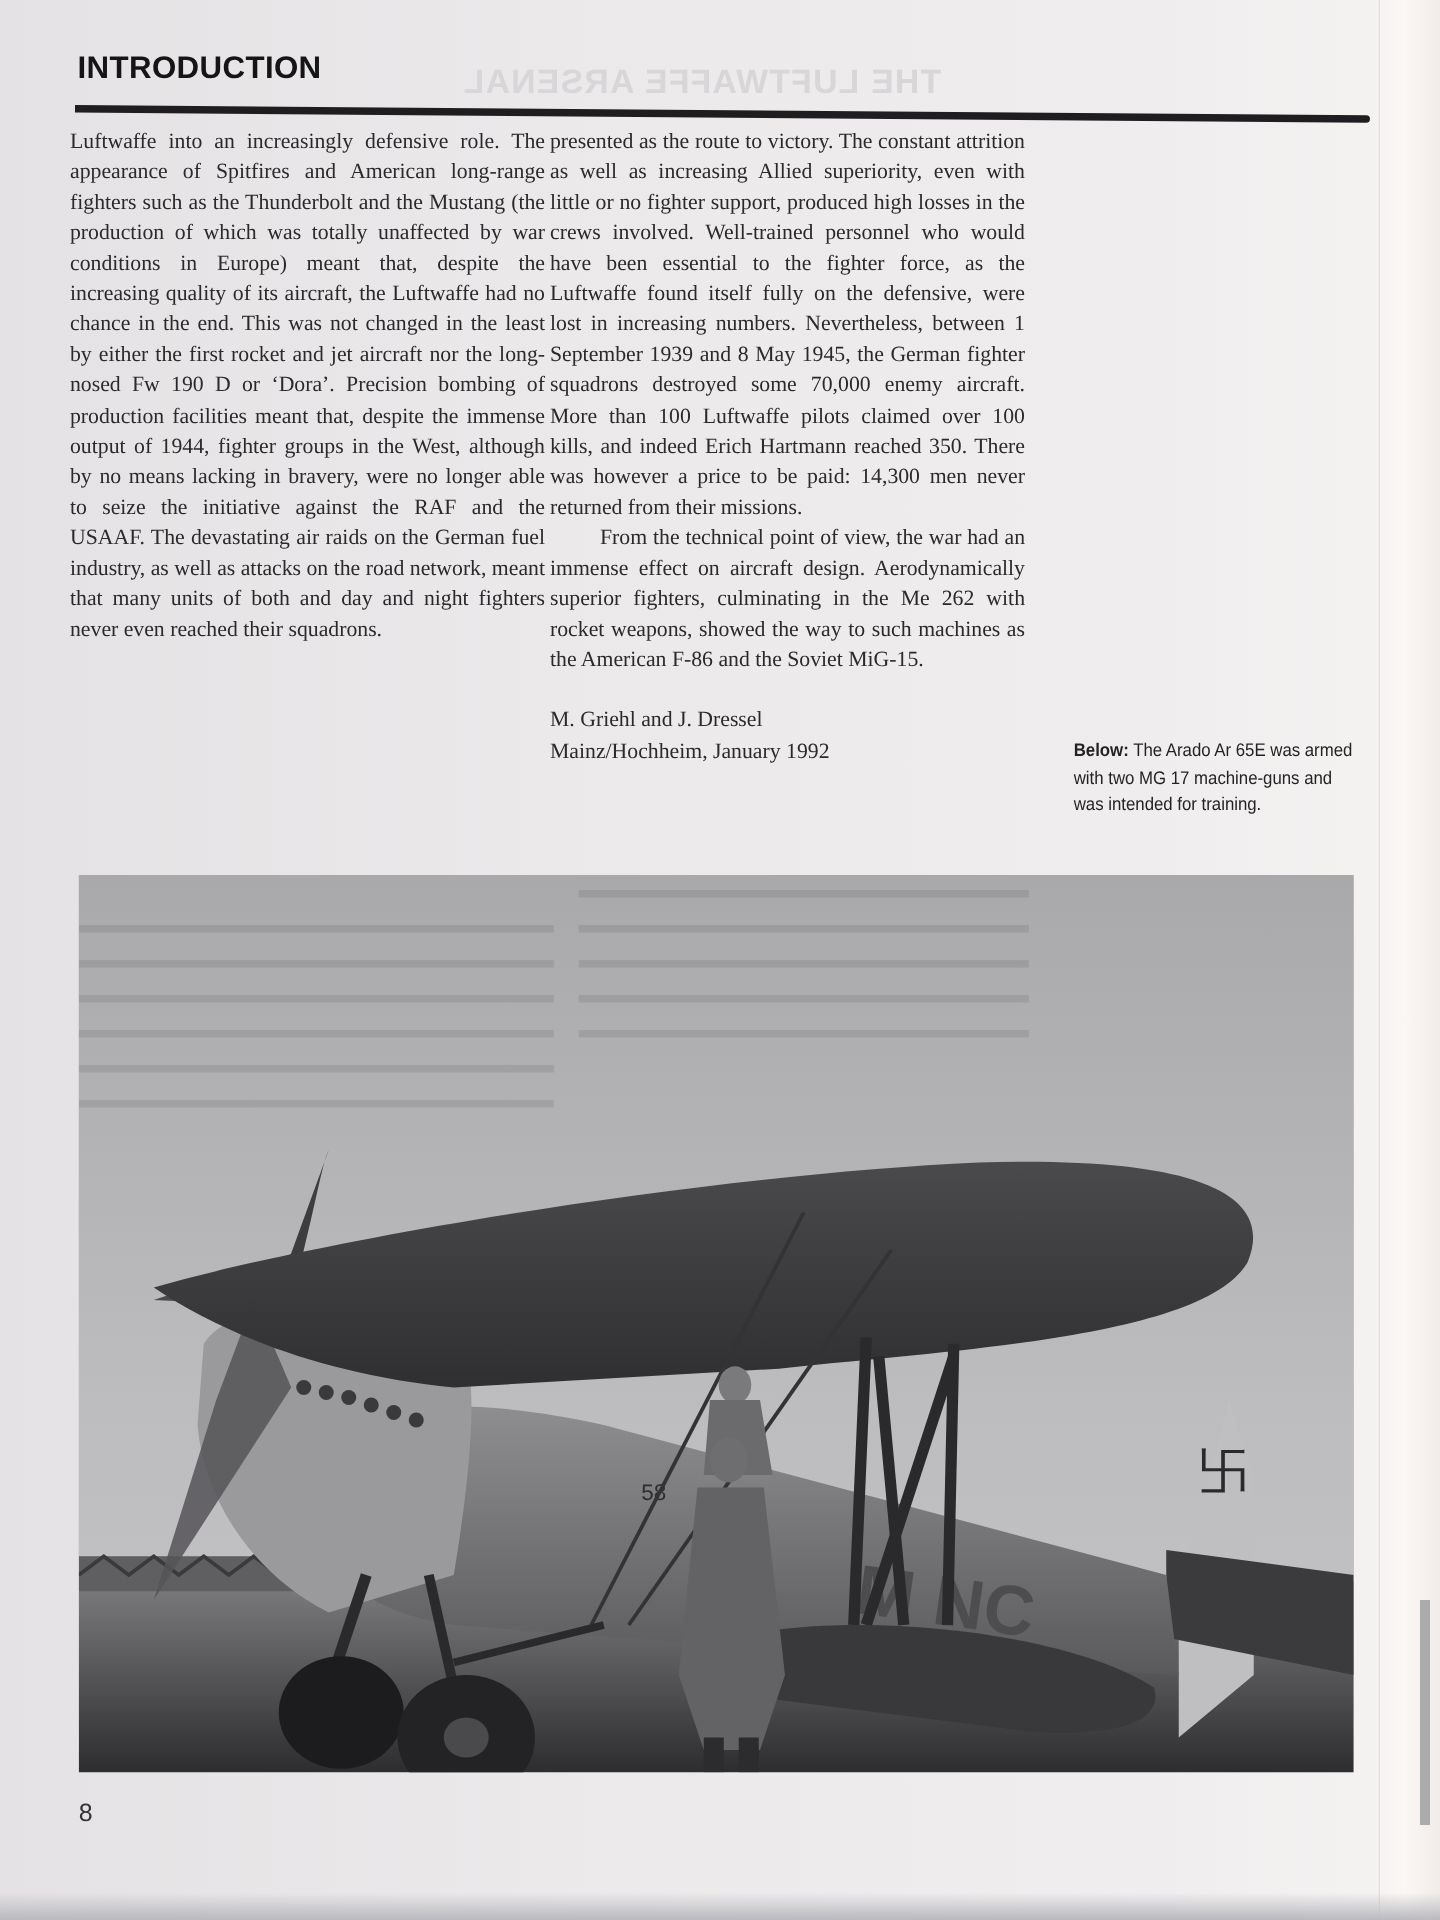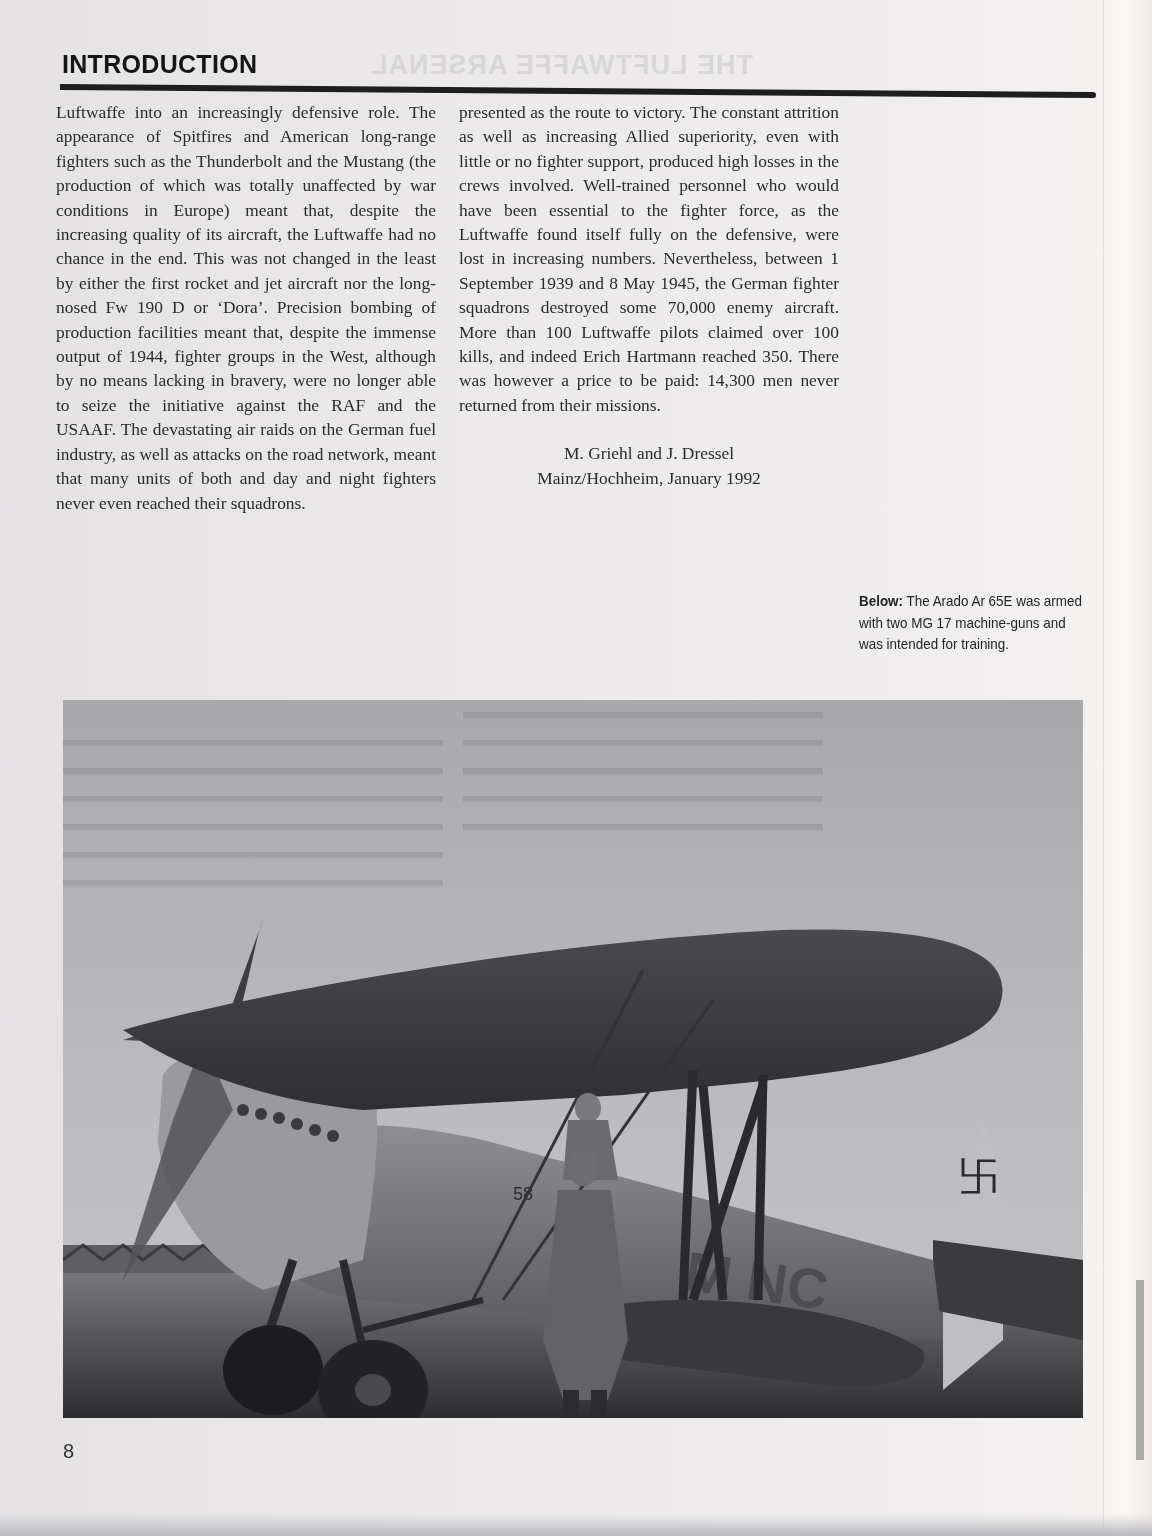--- a/index.html
+++ b/index.html
@@ -22,38 +22,38 @@
     position: absolute; left: 0; bottom: 0; width: 1152px; height: 22px;
     background: linear-gradient(180deg, rgba(200,200,205,0) 0%, #b9b9be 100%);
   }
   .ghost-title {
     position: absolute; left: 370px; top: 50px;
     font-family: "Liberation Sans", "DejaVu Sans", sans-serif;
     font-weight: bold; font-size: 27px; letter-spacing: 1px;
     color: #d8d6d8; transform: scaleX(-1);
   }
   .section-title {
-    position: absolute; left: 62px; top: 50px;
+    position: absolute; left: 62px; top: 40px;
     font-family: "Liberation Sans", "DejaVu Sans", sans-serif;
     font-weight: bold; font-size: 25px; color: #151517; letter-spacing: 0.3px;
   }
   .title-rule {
     position: absolute; left: 60px; top: 84px; width: 1036px; height: 6px;
     background: #1e1e20; transform-origin: left center; transform: rotate(0.45deg);
     border-radius: 0 3px 3px 0;
   }
   .col {
     position: absolute; top: 100px; width: 380px;
     font-size: 17.4px; line-height: 24.4px; text-align: justify;
   }
   .col p { margin: 0; }
   .col p.indent { text-indent: 40px; }
   .col-left { left: 56px; }
-  .col-right { left: 459px; }
-  .sign { margin-top: 24px !important; text-align: center; }
+  .col-right { left: 440px; }
+  .sign { margin-top: 24px !important; text-align: left; }
   .caption {
     position: absolute; left: 859px; top: 591px; width: 235px;
     font-family: "Liberation Sans", "DejaVu Sans", sans-serif;
     font-size: 14.6px; line-height: 21.5px; color: #232325;
     transform: scaleX(0.92); transform-origin: left top; width: 250px;
   }
   .caption b { font-weight: bold; }
   .photo {
     position: absolute; left: 63px; top: 700px; width: 1020px; height: 718px;
     background: #b7b6b9; overflow: hidden;
@@ -76,20 +76,21 @@
 
 <div class="section-title">INTRODUCTION</div>
 <div class="title-rule"></div>
 
 <div class="col col-left">
   <p>Luftwaffe into an increasingly defensive role. The appearance of Spitfires and American long-range fighters such as the Thunderbolt and the Mustang (the production of which was totally unaffected by war conditions in Europe) meant that, despite the increasing quality of its aircraft, the Luftwaffe had no chance in the end. This was not changed in the least by either the first rocket and jet aircraft nor the long-nosed Fw 190 D or ‘Dora’. Precision bombing of production facilities meant that, despite the immense output of 1944, fighter groups in the West, although by no means lacking in bravery, were no longer able to seize the initiative against the RAF and the USAAF. The devastating air raids on the German fuel industry, as well as attacks on the road network, meant that many units of both and day and night fighters never even reached their squadrons.</p>
 </div>
 
 <div class="col col-right">
   <p>presented as the route to victory. The constant attrition as well as increasing Allied superiority, even with little or no fighter support, produced high losses in the crews involved. Well-trained personnel who would have been essential to the fighter force, as the Luftwaffe found itself fully on the defensive, were lost in increasing numbers. Nevertheless, between 1 September 1939 and 8 May 1945, the German fighter squadrons destroyed some 70,000 enemy aircraft. More than 100 Luftwaffe pilots claimed over 100 kills, and indeed Erich Hartmann reached 350. There was however a price to be paid: 14,300 men never returned from their missions.</p>
+  <p class="indent">From the technical point of view, the war had an immense effect on aircraft design. Aerodynamically superior fighters, culminating in the Me 262 with rocket weapons, showed the way to such machines as the American F-86 and the Soviet MiG-15.</p>
   <p class="sign">
     <span>M. Griehl and J. Dressel</span><br>
     <span>Mainz/Hochheim, January 1992</span>
   </p>
 </div>
 
 <div class="caption">
   <b>Below:</b><span> The Arado Ar 65E was armed with two MG 17 machine-guns and was intended for training.</span>
 </div>
 

